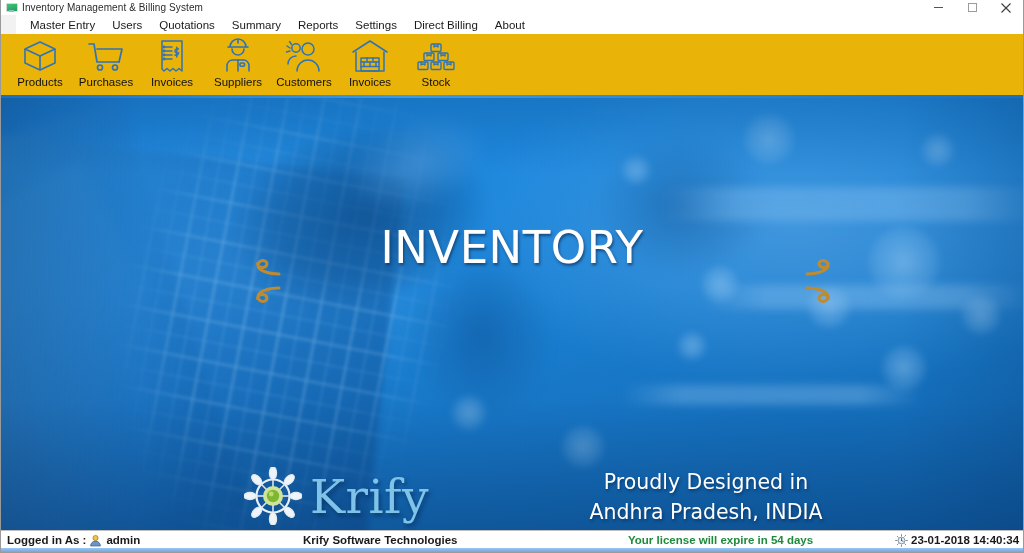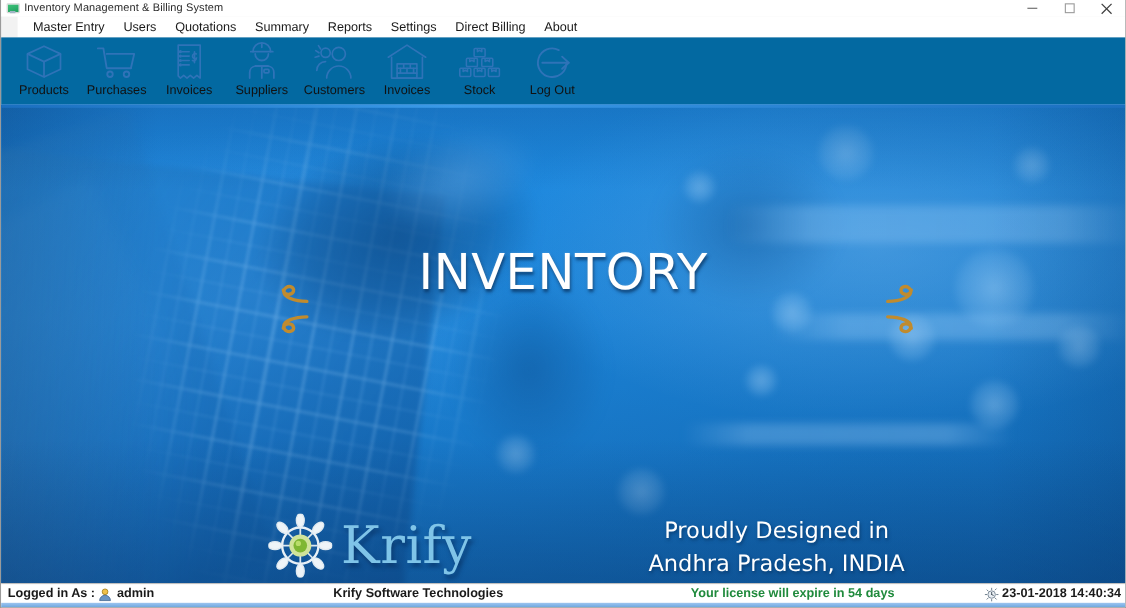--- a/index.html
+++ b/index.html
@@ -73,21 +73,21 @@
     font-size: 11.5px;
     color: #1a1a1a;
     padding: 2px 9px 2px 8px;
     white-space: nowrap;
     cursor: default;
   }
 
   
   .toolbar {
     position: absolute; top: 34px; left: 0; right: 0; height: 61px;
-    background: #0369a1;
+    background: #eab308;
     display: flex; align-items: flex-start;
     padding-left: 6px;
     box-sizing: border-box;
   }
   .tool-btn {
     width: 66px; height: 59px;
     display: flex; flex-direction: column;
     align-items: center; justify-content: flex-start;
     padding-top: 3px;
     box-sizing: border-box;
@@ -437,30 +437,20 @@
           <path d="M11 15 l0 3 l2 -1.2 l2 1.2 l0 -3"></path>
           <path d="M25 15 l0 3 l2 -1.2 l2 1.2 l0 -3"></path>
           <path d="M5 24 l0 3 l2 -1.2 l2 1.2 l0 -3"></path>
           <path d="M18 24 l0 3 l2 -1.2 l2 1.2 l0 -3"></path>
           <path d="M31 24 l0 3 l2 -1.2 l2 1.2 l0 -3"></path>
         </svg>
       </span>
       <span class="tool-label">Stock</span>
     </div>
 
-    <div class="tool-btn">
-      <span class="tool-ico">
-        <svg width="40" height="36" viewBox="0 0 40 36" fill="none" stroke="#2f73b8" stroke-width="1.7" stroke-linecap="round" stroke-linejoin="round">
-          <path d="M26 7.5 A13 13 0 1 0 33 19"></path>
-          <line x1="11" y1="19" x2="35" y2="19"></line>
-          <polyline points="29,13.5 35,19 29,24.5"></polyline>
-        </svg>
-      </span>
-      <span class="tool-label">Log Out</span>
-    </div>
 
   </div>
 
   <div class="hero">
     <div class="hero-top-line"></div>
 
     <div class="bg-base"></div>
     <div class="darkpanel" style="left:560px; top:10px; width:240px; height:200px;"></div>
     <div class="darkpanel" style="left:380px; top:120px; width:200px; height:240px;"></div>
     <div class="fig-torso"></div>

